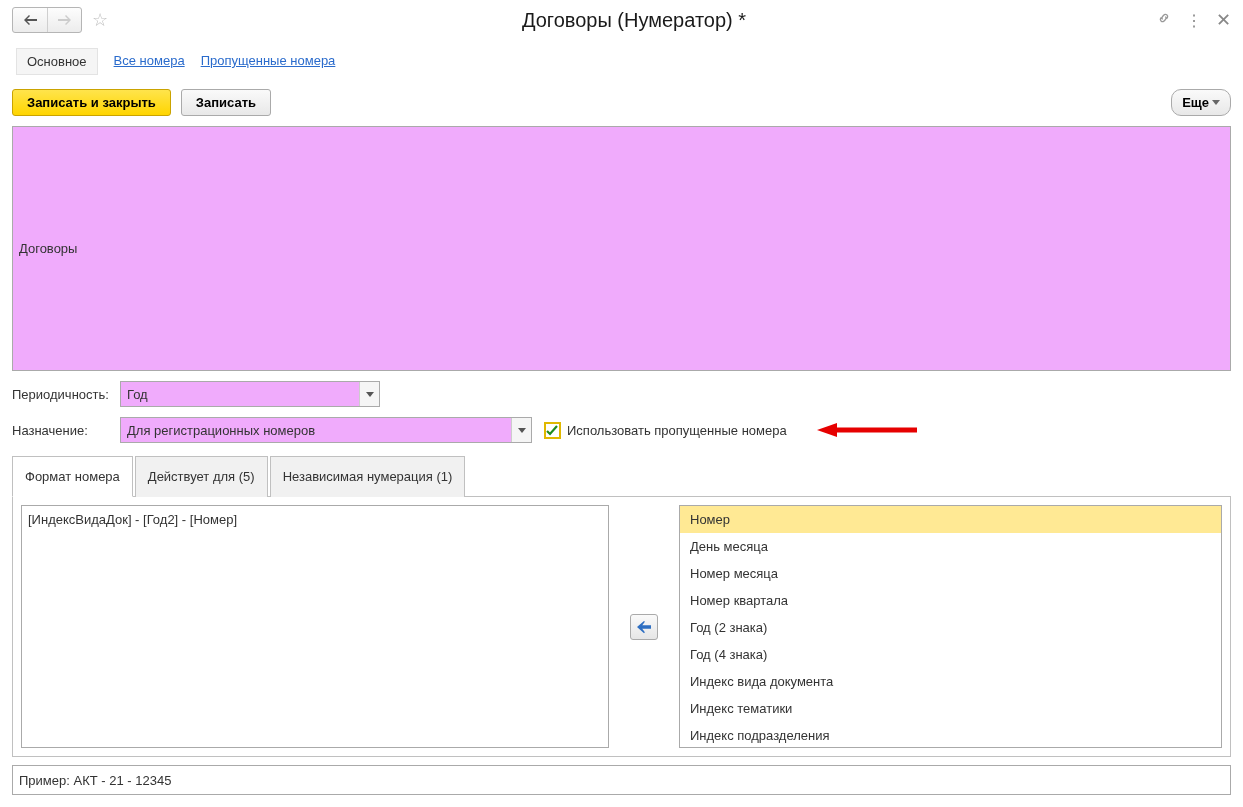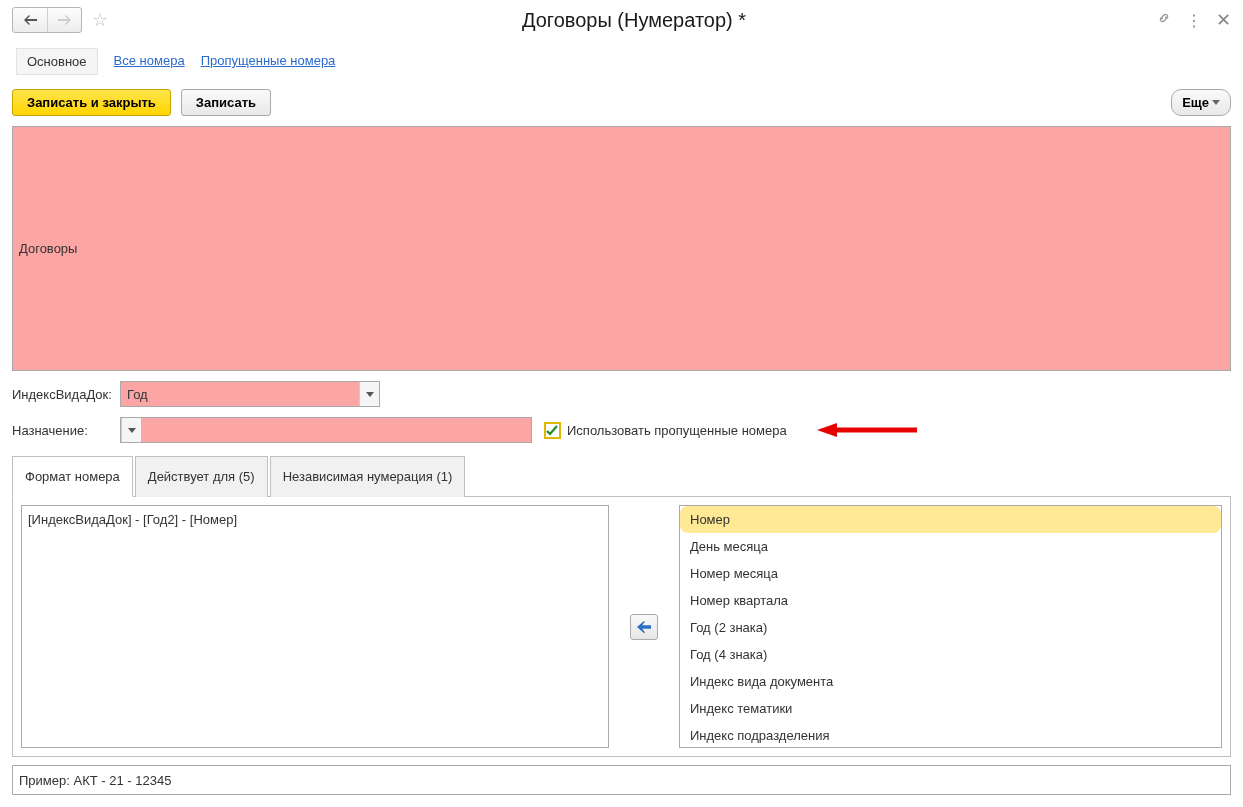--- a/index.html
+++ b/index.html
@@ -120,21 +120,21 @@
 
   .field-row {
     display: flex;
     align-items: center;
     margin-top: 10px;
     gap: 6px;
   }
   .label { width: 102px; }
   .textbox, .combo {
     border: 1px solid #aaa;
-    background: #fca5a5;
+    background: #f0abfc;
     height: 26px;
     display: flex;
     align-items: center;
   }
   .textbox {
     flex: 1;
     padding: 0 6px;
   }
   .combo {
     display: flex;
@@ -238,21 +238,20 @@
     border: 1px solid #aaa;
     overflow: auto;
     background: #fff;
   }
   .token {
     padding: 6px 10px;
     cursor: pointer;
   }
   .token.selected {
     background: #ffe994;
-    border-radius: 8px;
   }
 
   .example-row {
     margin-top: 8px;
     border: 1px solid #aaa;
     padding: 4px 6px;
     height: 30px;
     display: flex;
     align-items: center;
   }
@@ -300,30 +299,31 @@
     <button class="btn more">
         <span>Еще</span>
       </button>
   </div>
 
   <div class="textbox name-box">
     <span>Договоры</span>
   </div>
 
   <div class="field-row">
-    <span class="label">ИндексВидаДок:</span>
+    <span class="label">Периодичность:</span>
     <div class="combo" style="width:260px">
       <div class="combo-value">Год</div>
       <div class="combo-arrow"></div>
     </div>
   </div>
 
   <div class="field-row">
     <span class="label">Назначение:</span>
     <div class="combo" style="width:412px">
+      <div class="combo-value">Для регистрационных номеров</div>
       <div class="combo-arrow"></div>
     </div>
     <div class="checkbox-wrap">
       <span class="chk">
         <svg width="13" height="13" viewBox="0 0 13 13">
             <path d="M1 7l3 3 7-8" stroke="#1f8c1f" stroke-width="2.2" fill="none"></path>
           </svg>
       </span>
       <span>Использовать пропущенные номера</span>
     </div>

